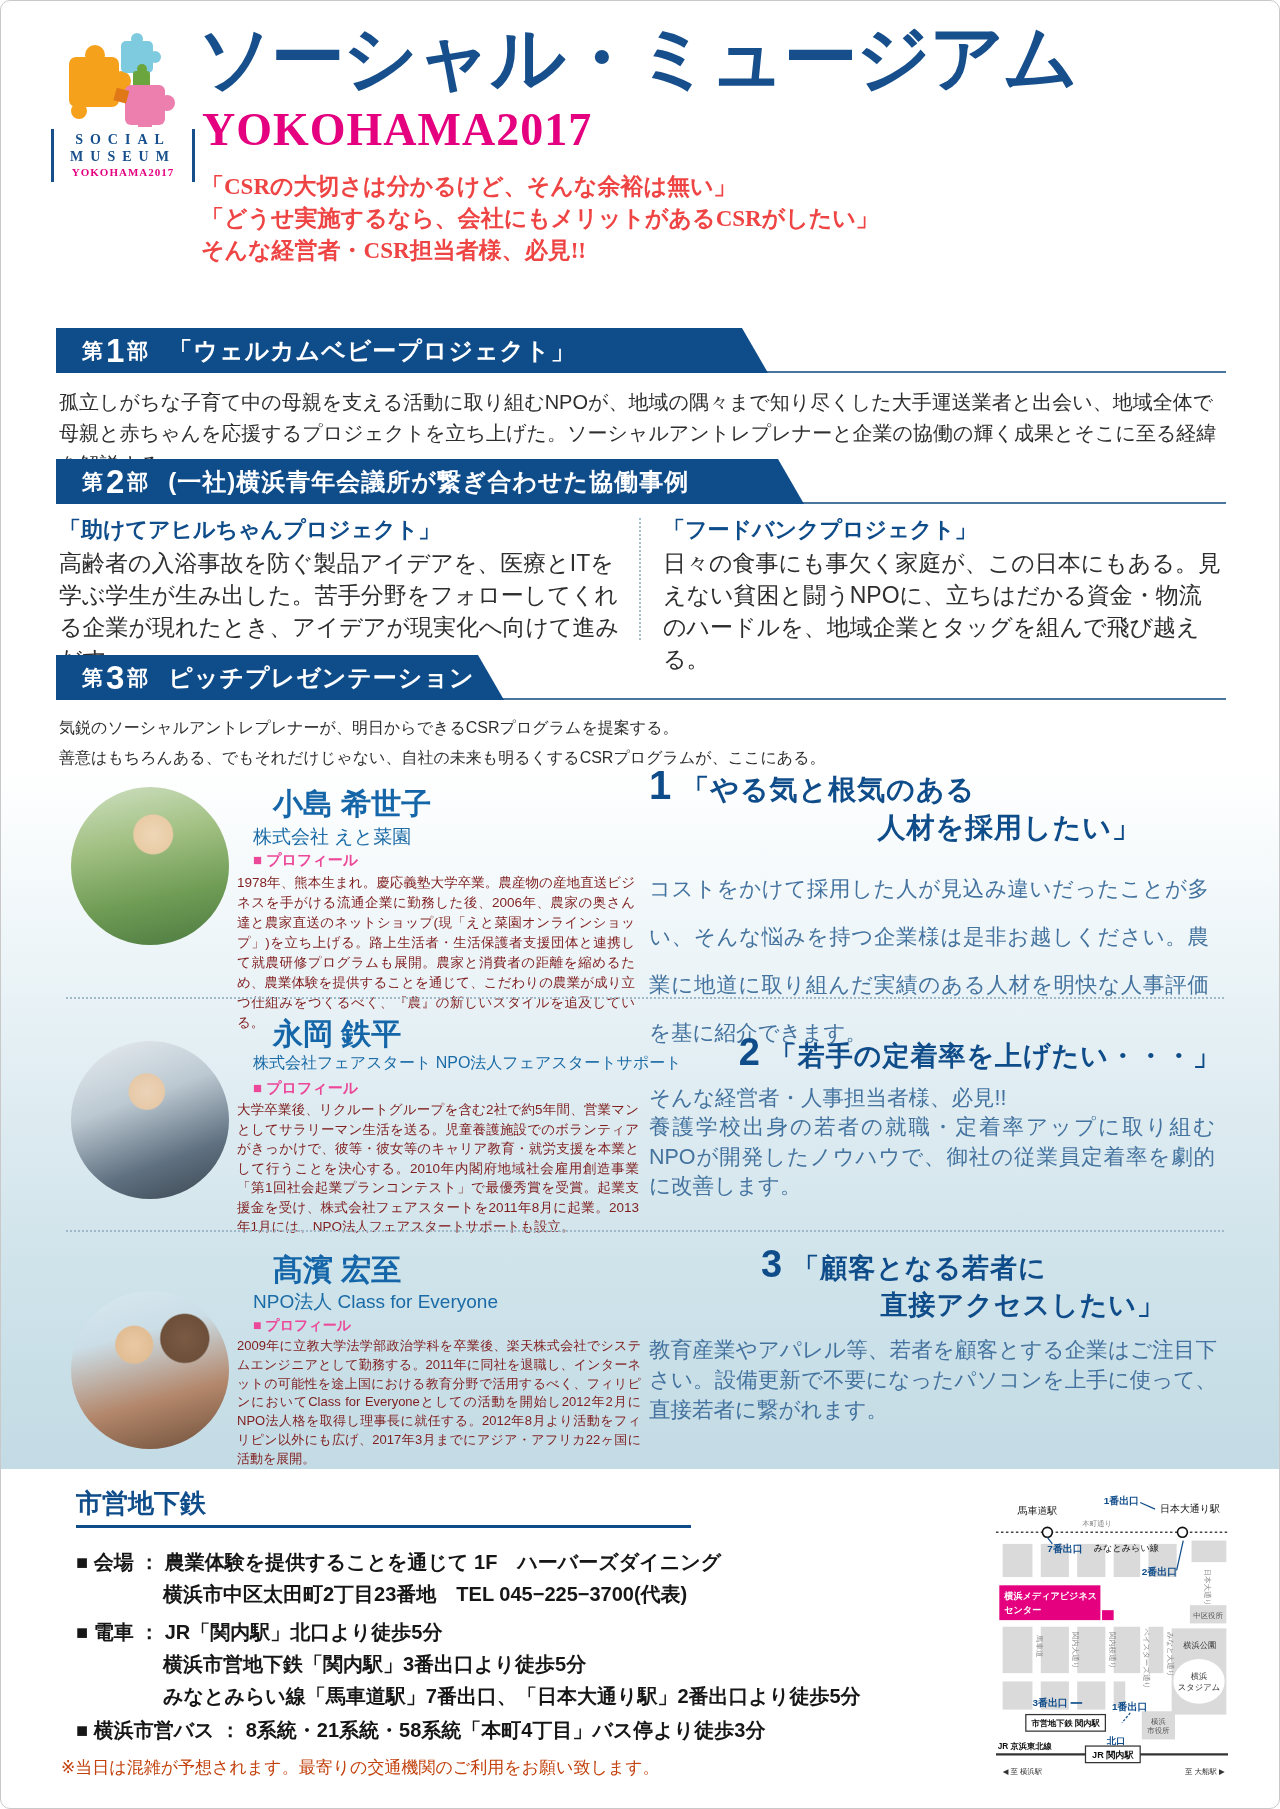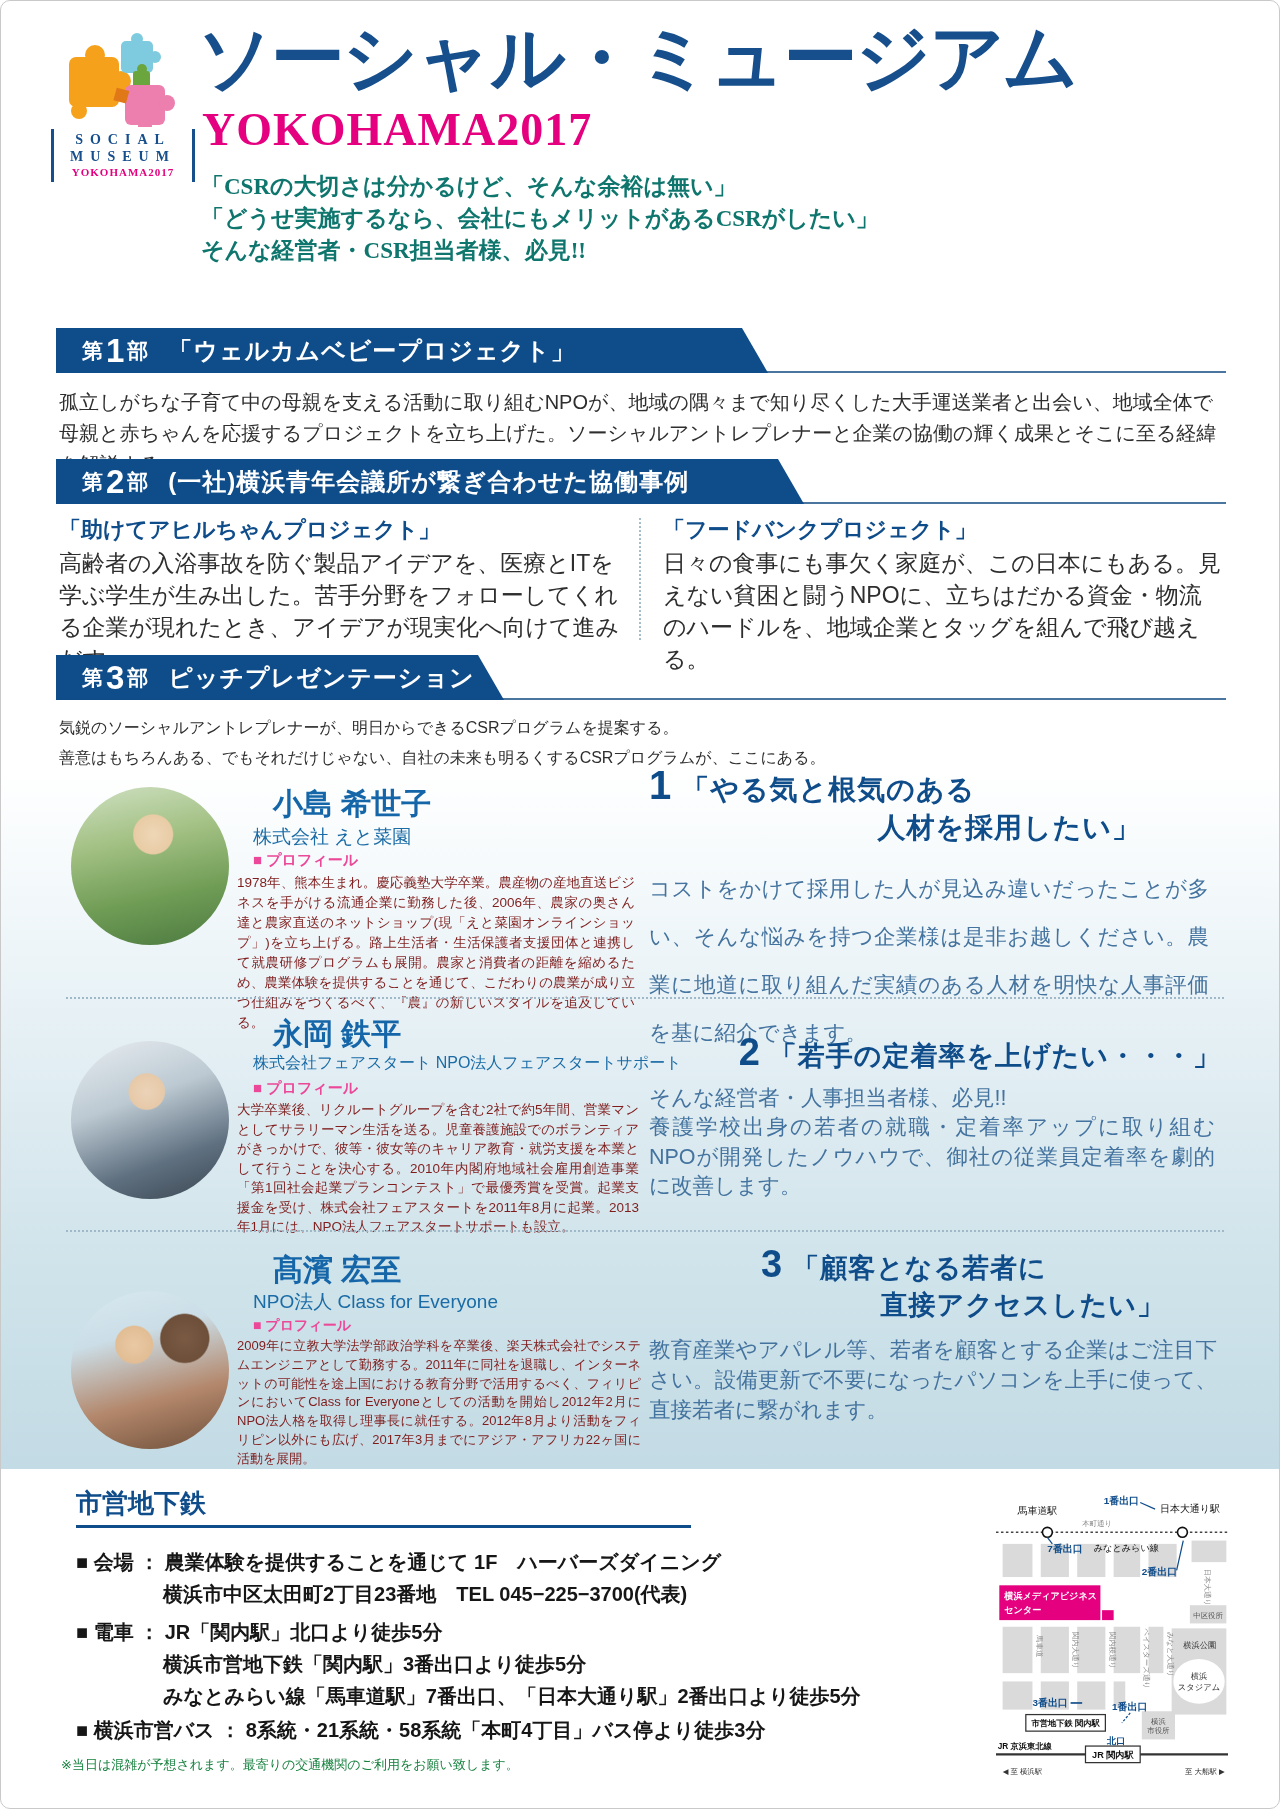--- a/index.html
+++ b/index.html
@@ -2,21 +2,21 @@
 <html><head>
 <meta charset="utf-8">
 <style>
   html,body{margin:0;padding:0;background:#fff;}
   body{font-family:"Liberation Sans","DejaVu Sans",sans-serif;}
   .page{position:relative;width:1280px;height:1809px;background:#fff;border:1px solid #c9c9c9;border-radius:10px;overflow:hidden;box-sizing:border-box;}
   .abs{position:absolute;}
   .serif{font-family:"Liberation Serif","DejaVu Serif",serif;}
   .title{font-size:74px;font-weight:bold;color:#164f8c;letter-spacing:-2px;line-height:1;white-space:nowrap;}
   .subtitle{font-size:46px;font-weight:bold;color:#e4007f;letter-spacing:1px;line-height:1;}
-  .quotes{font-size:23px;font-weight:600;color:#0f766e;line-height:32px;white-space:nowrap;}
+  .quotes{font-size:23px;font-weight:600;color:#ef4444;line-height:32px;white-space:nowrap;}
   .logo-text{text-align:center;border-left:3px solid #164f8c;border-right:3px solid #164f8c;padding:2px 4px;}
   .logo-text .l1{font-size:14px;font-weight:bold;color:#164f8c;letter-spacing:7px;line-height:17px;}
   .logo-text .l3{font-size:11px;font-weight:bold;color:#e4007f;letter-spacing:1px;line-height:15px;}
   .banner{background:#0f4c8a;color:#fff;display:flex;align-items:center;padding:0 34px 0 26px;clip-path:polygon(0 0,calc(100% - 26px) 0,100% 100%,0 100%);box-sizing:border-box;height:45px;}
   .banner .lbl{font-size:21px;font-weight:bold;}
   .banner .num{font-size:33px;font-weight:bold;line-height:1;margin:0 3px;}
   .banner .ttl{font-size:24px;font-weight:bold;margin-left:20px;letter-spacing:1px;white-space:nowrap;}
   .rule{height:2px;background:#49759f;}
   .body-txt{color:#2e2e2e;}
   .p1-body{font-size:20px;line-height:31px;}
@@ -33,21 +33,21 @@
   .spk-name{font-size:30px;font-weight:bold;color:#1566a8;white-space:nowrap;margin-left:20px;}
   .spk-org{font-size:19px;color:#1a6ba6;white-space:nowrap;}
   .prof-lbl{color:#ec4899;font-weight:600;font-size:15px;}
   .prof-txt{color:#7f1d1d;font-size:13.5px;line-height:20px;text-align:justify;}
   .pitch-line{display:flex;align-items:flex-start;}
   .pitch-num{font-size:40px;font-weight:bold;color:#0f4c8a;line-height:1;margin-right:10px;}
   .pitch-h{font-size:27px;font-weight:bold;color:#0f4c8a;line-height:1.2;white-space:nowrap;letter-spacing:1px;}
   .pitch-b{color:#44739f;font-size:21.5px;}
   .acc-h{font-size:26px;font-weight:bold;color:#0f4c8a;}
   .acc-line{font-size:20px;font-weight:600;color:#161616;white-space:nowrap;}
-  .acc-note{font-size:13px;font-weight:500;color:#15803d;}
+  .acc-note{font-size:17px;font-weight:500;color:#c2410c;}
   .map-label{font-size:12px;fill:#111;}
   .map-exit{font-size:12px;font-weight:bold;fill:#0f4c8a;}
   .mst{font-size:9px;fill:#8a8a8a;}
   .map-small{font-size:9px;fill:#555;}
 </style>
 </head>
 <body>
 
 <div class="page">
 

